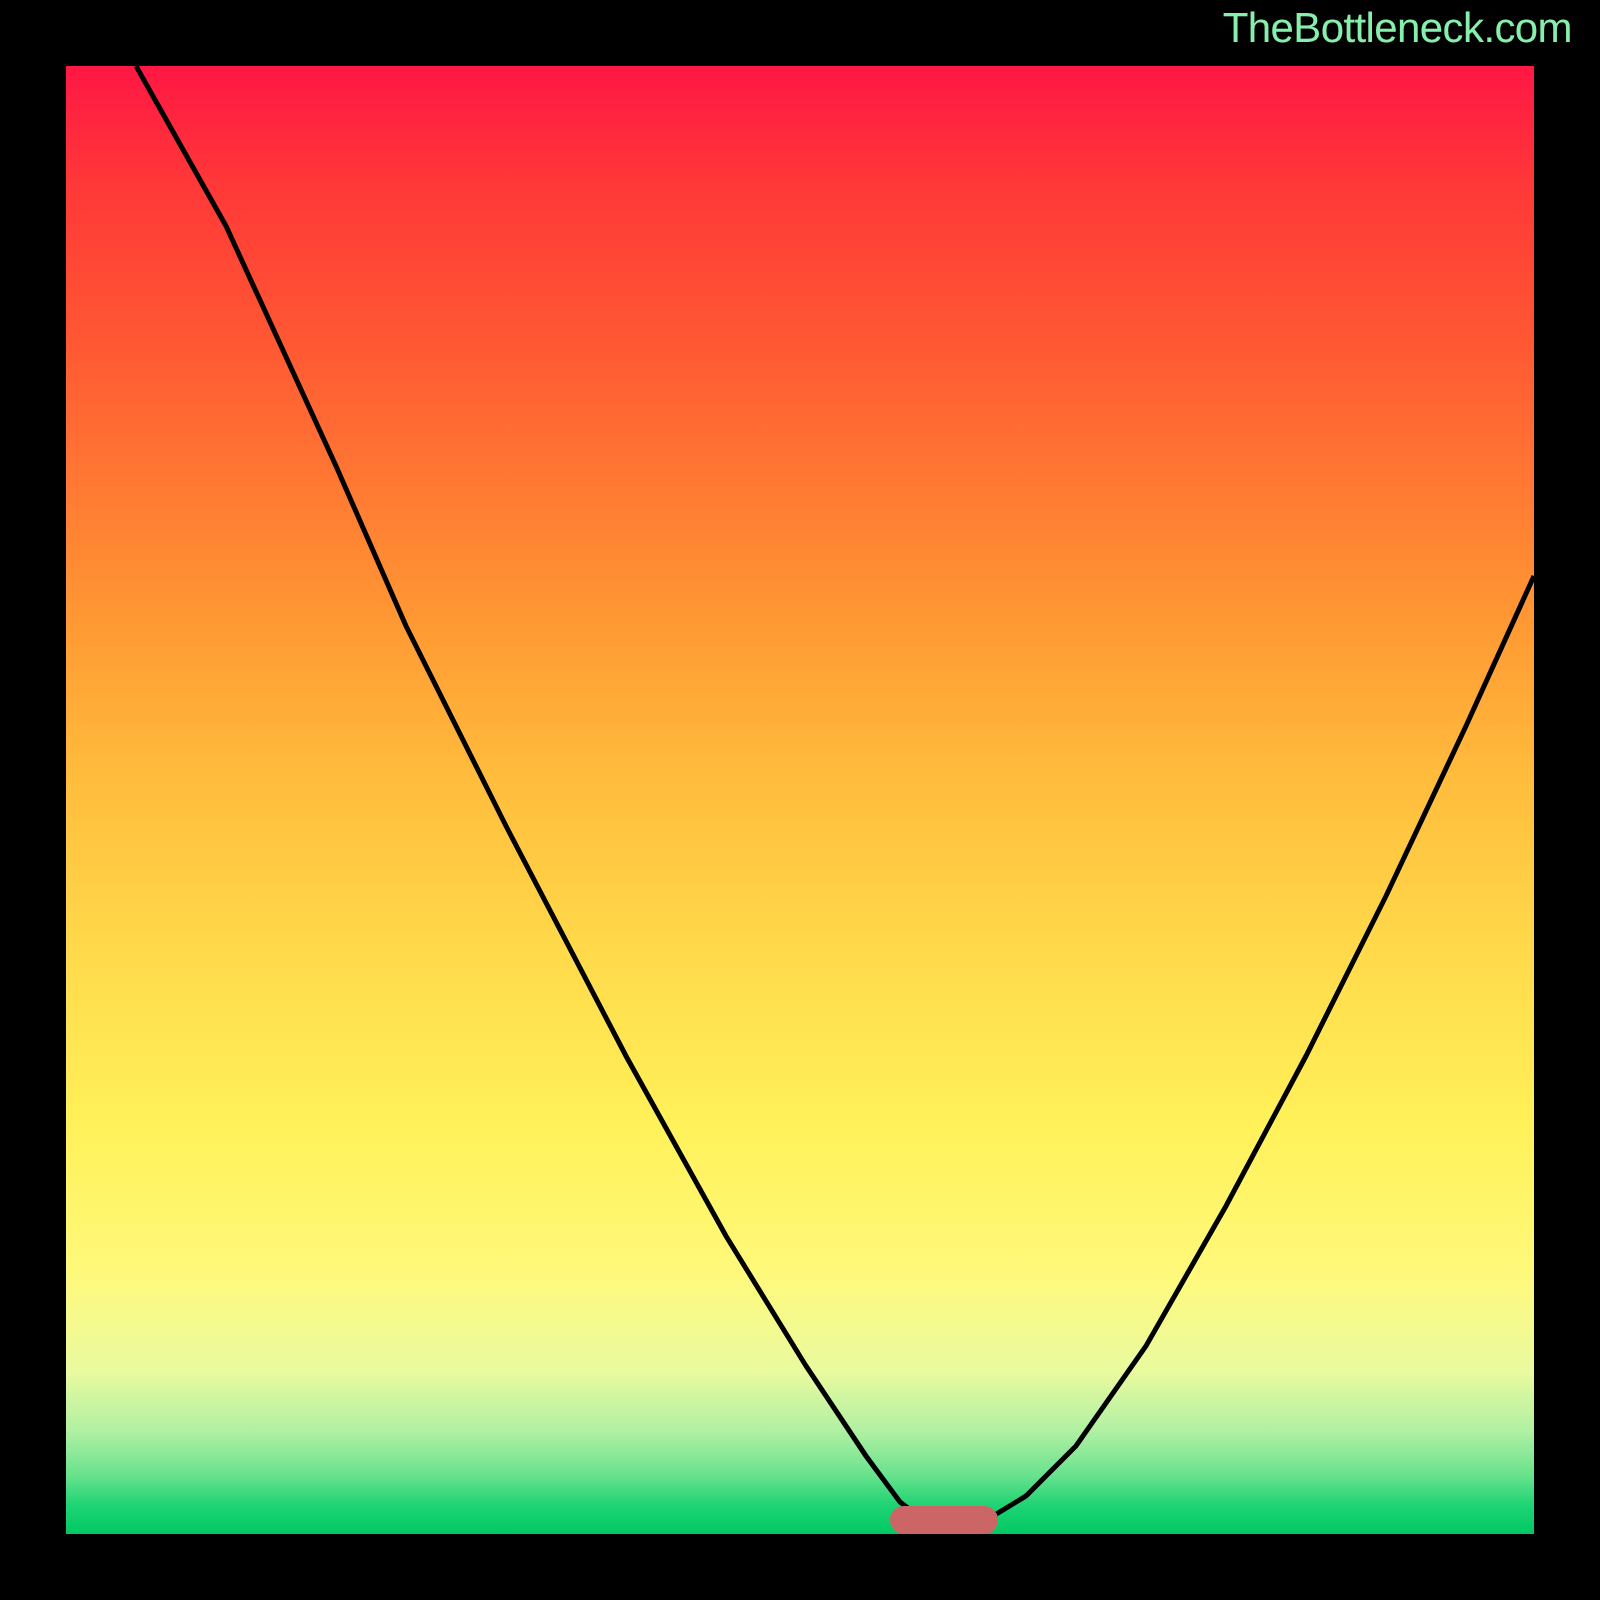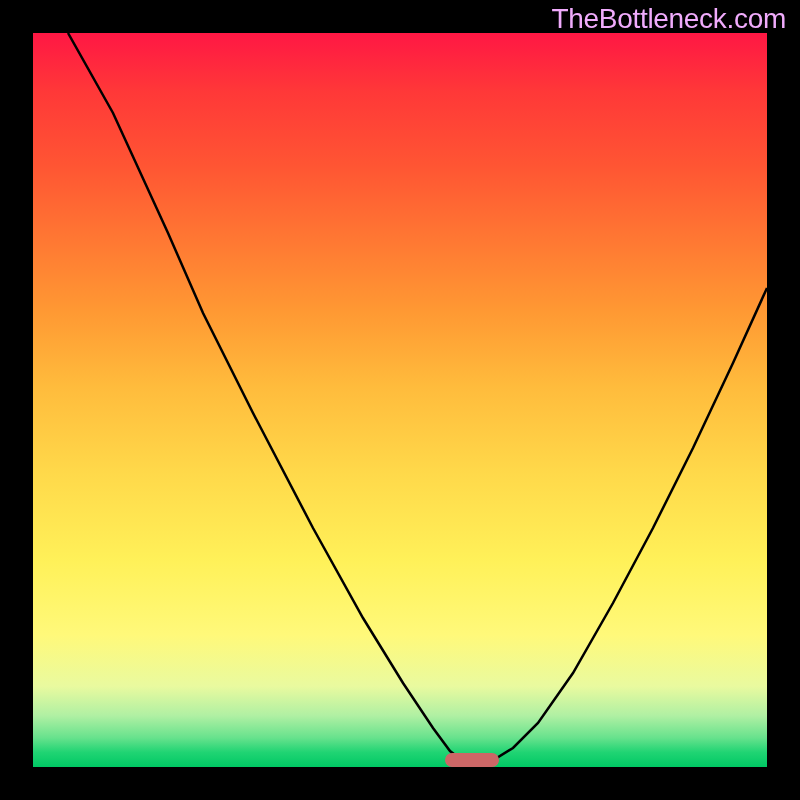--- a/index.html
+++ b/index.html
@@ -11,22 +11,22 @@
     width: 800px;
     height: 800px;
     background: #000;
     position: relative;
     font-family: Arial, sans-serif;
   }
   .watermark {
     position: absolute;
     top: 3px;
     right: 14px;
-    color: #f0abfc;
-    font-size: 28px;
+    color: #86efac;
+    font-size: 21px;
     font-weight: 400;
     z-index: 10;
     letter-spacing: -0.3px;
   }
   .plot-area {
     position: absolute;
     left: 33px;
     top: 33px;
     width: 734px;
     height: 734px;

